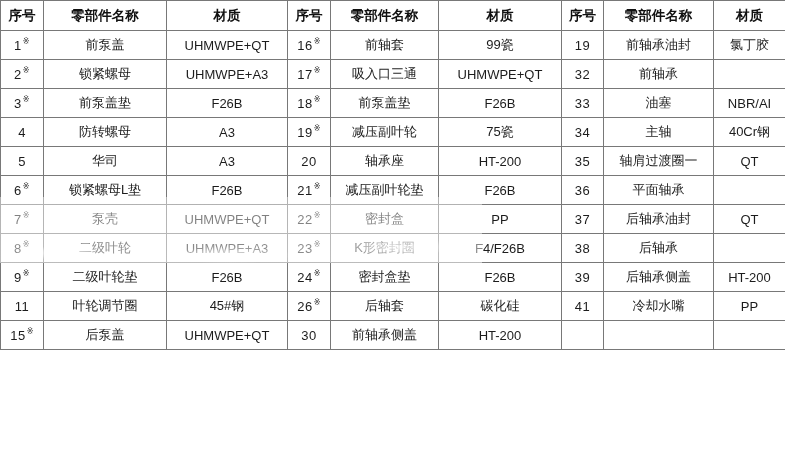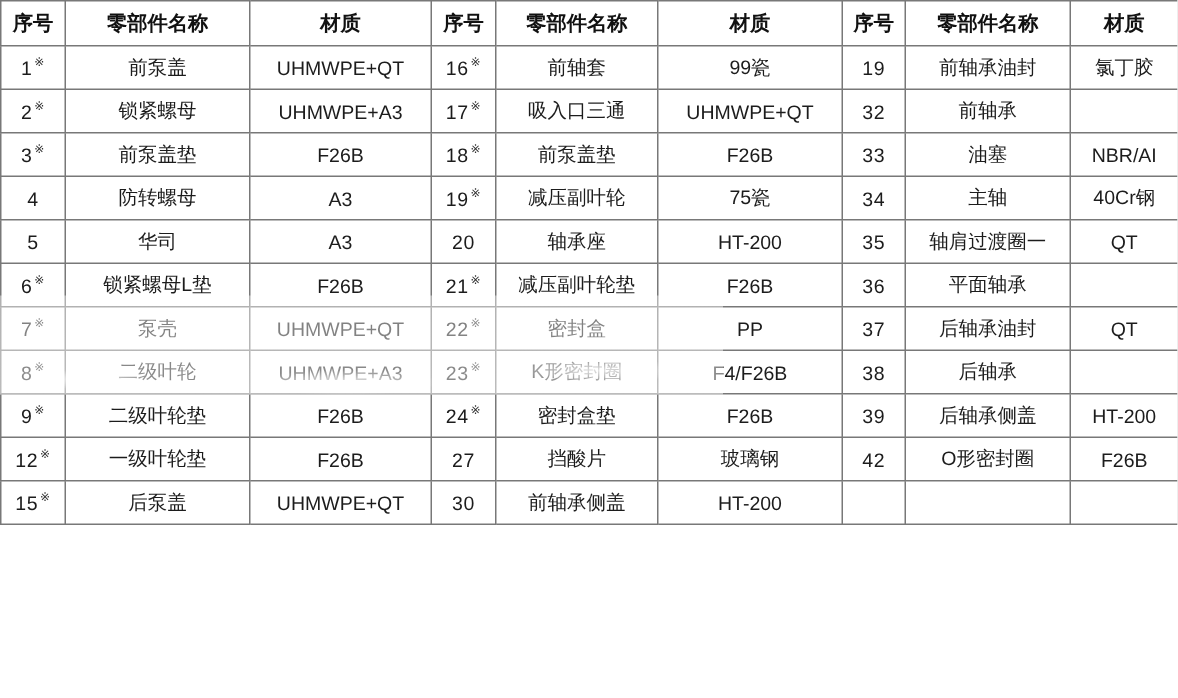--- a/index.html
+++ b/index.html
@@ -176,29 +176,29 @@
           <td>二级叶轮垫</td>
           <td>F26B</td>
           <td class="no">24<sup class="star">※</sup></td>
           <td>密封盒垫</td>
           <td>F26B</td>
           <td class="no">39</td>
           <td>后轴承侧盖</td>
           <td>HT-200</td>
         </tr>
         <tr>
-          <td class="no">12<sup class="star">※</sup></td>
-          <td>一级叶轮垫</td>
-          <td>F26B</td>
-          <td class="no">27</td>
-          <td>挡酸片</td>
-          <td>玻璃钢</td>
-          <td class="no">42</td>
-          <td>O形密封圈</td>
-          <td>F26B</td>
+          <td class="no">11</td>
+          <td>叶轮调节圈</td>
+          <td>45#钢</td>
+          <td class="no">26<sup class="star">※</sup></td>
+          <td>后轴套</td>
+          <td>碳化硅</td>
+          <td class="no">41</td>
+          <td>冷却水嘴</td>
+          <td>PP</td>
         </tr>
         <tr>
           <td class="no">15<sup class="star">※</sup></td>
           <td>后泵盖</td>
           <td>UHMWPE+QT</td>
           <td class="no">30</td>
           <td>前轴承侧盖</td>
           <td>HT-200</td>
           <td class="no"></td>
           <td></td>

